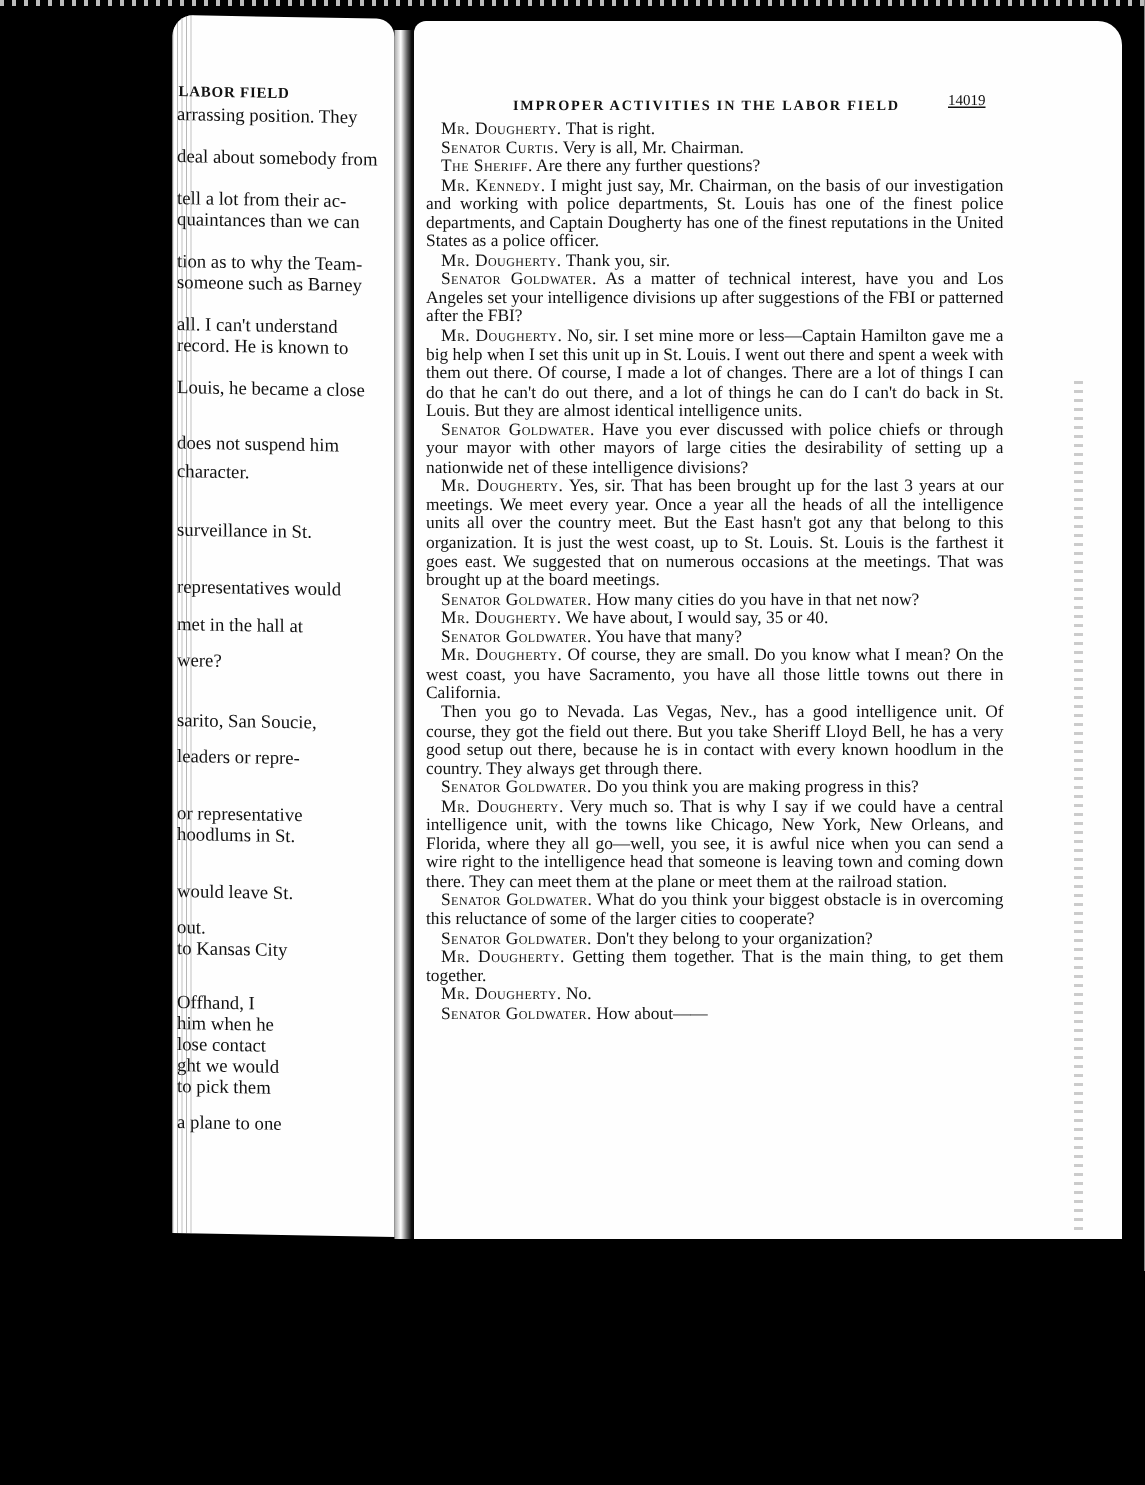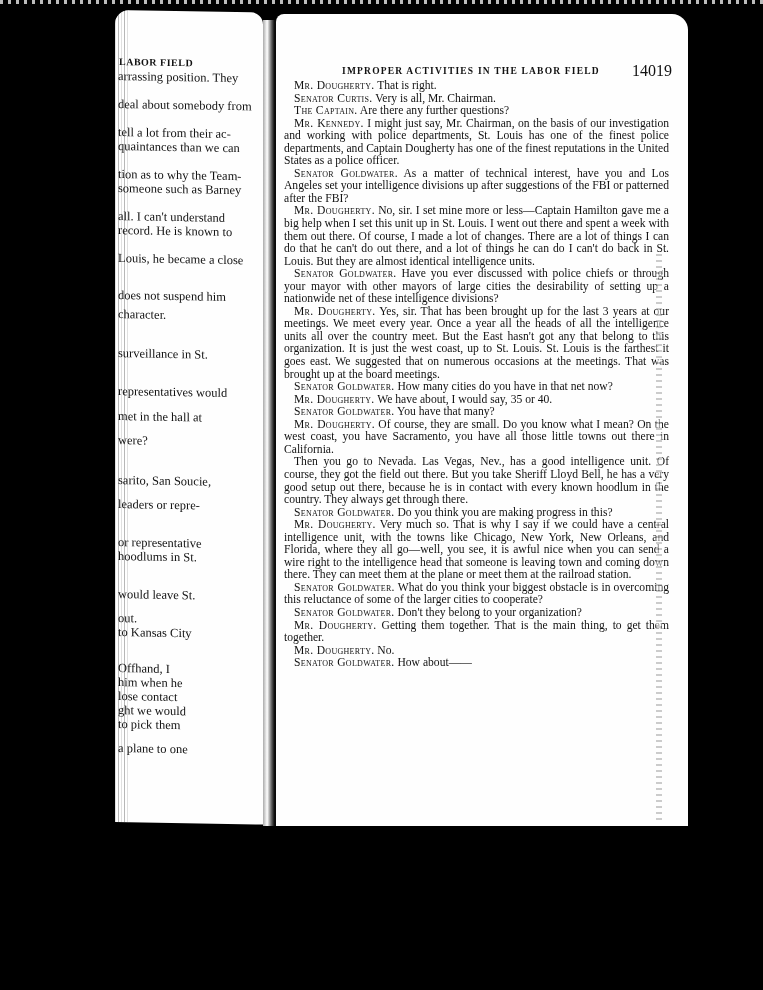--- a/index.html
+++ b/index.html
@@ -27,34 +27,34 @@
       font-variant: small-caps; font-weight: bold;
     }
     .left-line {
       position: absolute; left: 3px; font-size: 12.5px; white-space: nowrap; line-height: 13px;
     }
     .spine {
       position: absolute; left: 263px; top: 20px; width: 14px; height: 806px;
       background: linear-gradient(90deg, #aaa, #fff 30%, #666 60%, #111 80%, #000);
     }
     .right-page {
-      position: absolute; left: 276px; top: 14px; width: 412px; height: 812px;
+      position: absolute; left: 276px; top: 14px; width: 472px; height: 812px;
       background: #fefefe; border-radius: 8px 16px 0 0;
     }
     .right-page .edge {
       position: absolute; right: 26px; top: 240px; width: 6px; height: 570px;
       background: repeating-linear-gradient(180deg, #999 0 2px, #fff 2px 6px);
       opacity: .5;
     }
     .running-head {
       position: absolute; left: 66px; top: 52px; font-size: 9.5px; letter-spacing: 1.2px;
       font-weight: bold;
     }
     .page-number {
-      position: absolute; left: 356px; top: 48px; font-size: 16px;
+      position: absolute; left: 356px; top: 48px; font-size: 10px; text-decoration: underline;
     }
     .body-text {
       position: absolute; left: 8px; top: 66px; width: 385px;
       font-size: 11.6px; line-height: 12.55px; text-align: justify;
     }
     .para { margin: 0; text-indent: 10px; }
     .speaker { font-variant: small-caps; letter-spacing: .3px; }
   </style>
 </head>
 <body>
@@ -97,22 +97,23 @@
 </div>
 
 <div class="spine"></div>
 
 <div class="right-page">
   <div class="running-head">IMPROPER ACTIVITIES IN THE LABOR FIELD</div>
   <div class="page-number">14019</div>
   <div class="body-text" id="body-text">
       <p class="para"><span class="speaker">Mr. Dougherty.</span><span> That is right.</span></p>
       <p class="para"><span class="speaker">Senator Curtis.</span><span> Very is all, Mr. Chairman.</span></p>
-      <p class="para"><span class="speaker">The Captain.</span><span> Are there any further questions?</span></p>
+      <p class="para"><span class="speaker">The Sheriff.</span><span> Are there any further questions?</span></p>
       <p class="para"><span class="speaker">Mr. Kennedy.</span><span> I might just say, Mr. Chairman, on the basis of our investigation and working with police departments, St. Louis has one of the finest police departments, and Captain Dougherty has one of the finest reputations in the United States as a police officer.</span></p>
+      <p class="para"><span class="speaker">Mr. Dougherty.</span><span> Thank you, sir.</span></p>
       <p class="para"><span class="speaker">Senator Goldwater.</span><span> As a matter of technical interest, have you and Los Angeles set your intelligence divisions up after suggestions of the FBI or patterned after the FBI?</span></p>
       <p class="para"><span class="speaker">Mr. Dougherty.</span><span> No, sir.  I set mine more or less—Captain Hamilton gave me a big help when I set this unit up in St. Louis.  I went out there and spent a week with them out there.  Of course, I made a lot of changes.  There are a lot of things I can do that he can't do out there, and a lot of things he can do I can't do back in St. Louis. But they are almost identical intelligence units.</span></p>
       <p class="para"><span class="speaker">Senator Goldwater.</span><span> Have you ever discussed with police chiefs or through your mayor with other mayors of large cities the desirability of setting up a nationwide net of these intelligence divisions?</span></p>
       <p class="para"><span class="speaker">Mr. Dougherty.</span><span> Yes, sir.  That has been brought up for the last 3 years at our meetings.  We meet every year.  Once a year all the heads of all the intelligence units all over the country meet.  But the East hasn't got any that belong to this organization.  It is just the west coast, up to St. Louis.  St. Louis is the farthest it goes east. We suggested that on numerous occasions at the meetings.  That was brought up at the board meetings.</span></p>
       <p class="para"><span class="speaker">Senator Goldwater.</span><span> How many cities do you have in that net now?</span></p>
       <p class="para"><span class="speaker">Mr. Dougherty.</span><span> We have about, I would say, 35 or 40.</span></p>
       <p class="para"><span class="speaker">Senator Goldwater.</span><span> You have that many?</span></p>
       <p class="para"><span class="speaker">Mr. Dougherty.</span><span> Of course, they are small.  Do you know what I mean?  On the west coast, you have Sacramento, you have all those little towns out there in California.</span></p>
       <p class="para"><span>Then you go to Nevada.  Las Vegas, Nev., has a good intelligence unit.  Of course, they got the field out there.  But you take Sheriff Lloyd Bell, he has a very good setup out there, because he is in contact with every known hoodlum in the country.  They always get through there.</span></p>
       <p class="para"><span class="speaker">Senator Goldwater.</span><span> Do you think you are making progress in this?</span></p>

